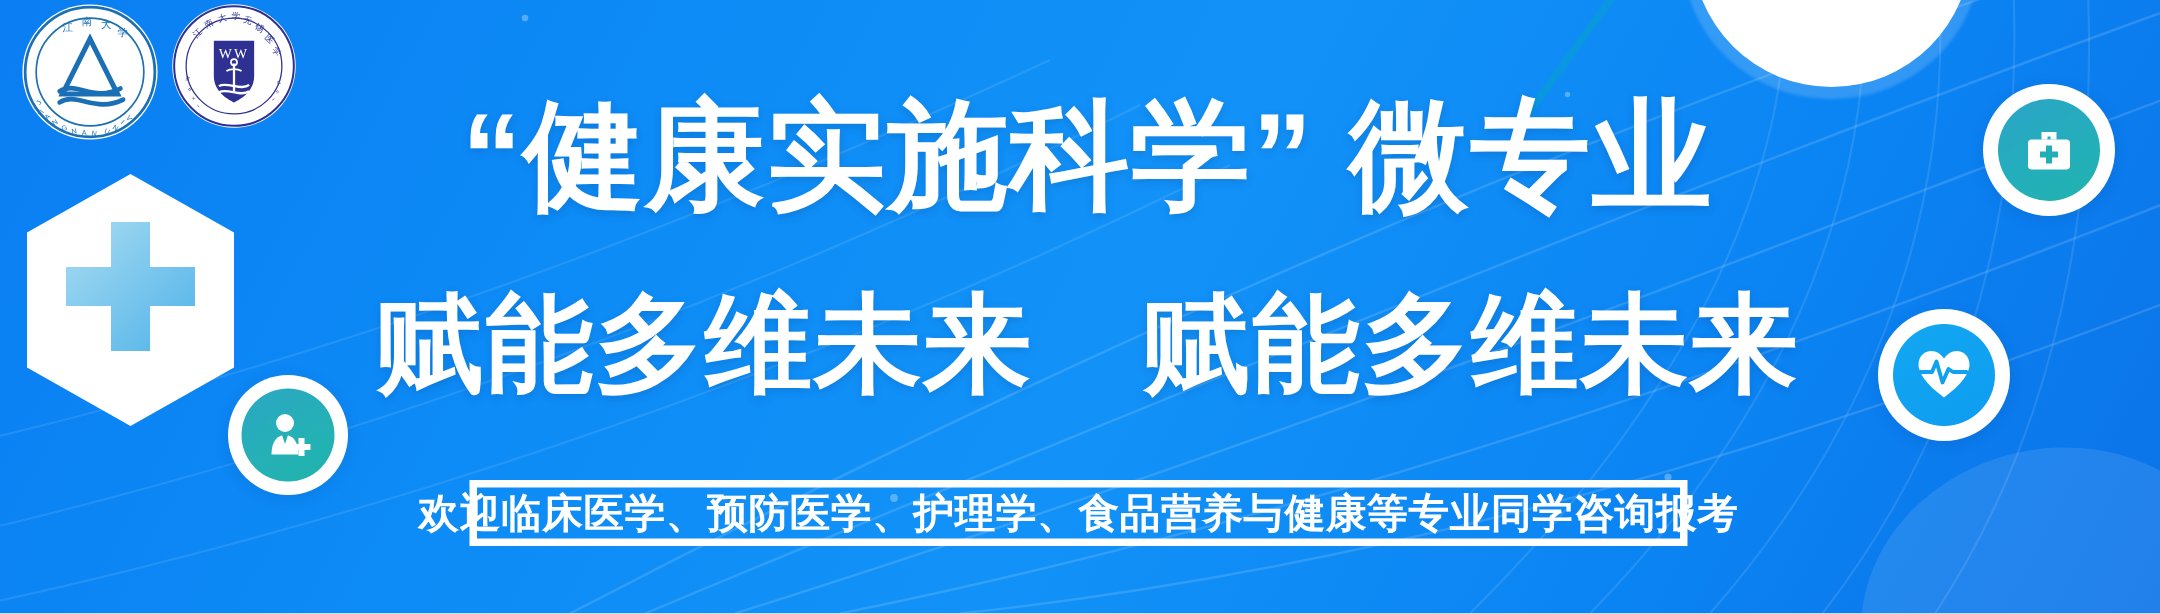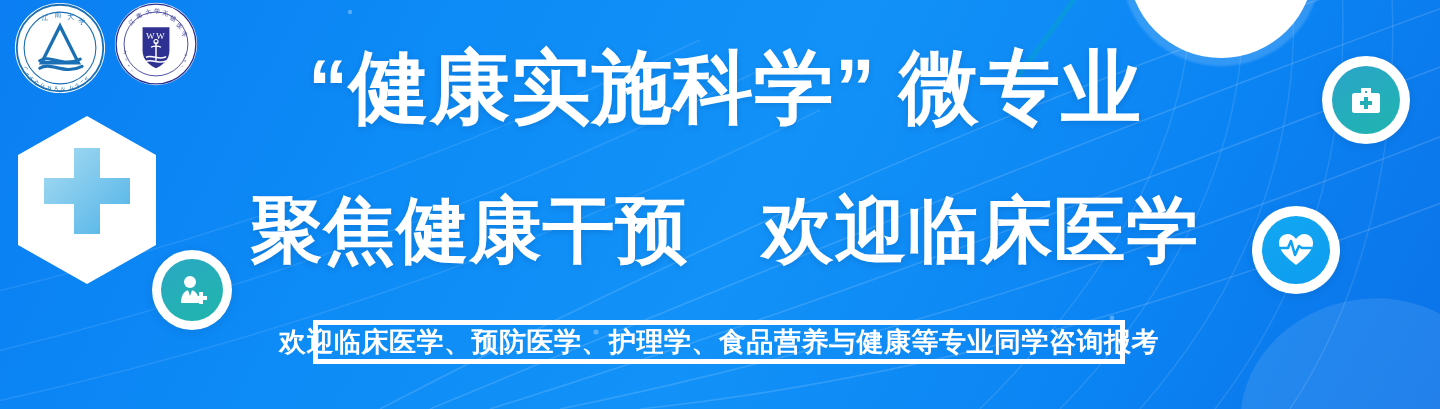--- a/index.html
+++ b/index.html
@@ -117,21 +117,21 @@
   .badge-pulse { left: 1252px; top: 206px; width: 88px; height: 88px; }
   .badge-pulse .inner {
     width: 68px; height: 68px;
     background: linear-gradient(150deg, #12a7f2 0%, #0e9cf0 100%);
   }
 
   
   .headline {
     position: absolute;
     left: 250px;
-    top: 40px;
+    top: 56px;
     width: 950px;
     text-align: center;
     color: #ffffff;
     font-size: 80px;
     line-height: 96px;
     font-weight: 700;
     letter-spacing: 1px;
     white-space: nowrap;
     text-shadow: 0 2px 6px rgba(0,48,110,0.18);
   }
@@ -314,19 +314,19 @@
   <div class="icon-badge badge-pulse">
     <div class="inner">
       <svg width="40" height="38" viewBox="0 0 40 38" aria-hidden="true">
         <path d="M20 34 C8 25 3 18 3 12 C3 6.5 7 3 11.5 3 C15 3 18 5 20 8 C22 5 25 3 28.5 3 C33 3 37 6.5 37 12 C37 18 32 25 20 34 Z" fill="#ffffff"></path>
         <path d="M4 17 H12 L15 10 L19 24 L23 15 L26 17 H35" fill="none" stroke="#10a2f1" stroke-width="2.6" stroke-linecap="round" stroke-linejoin="round"></path>
       </svg>
     </div>
   </div>
 
   <div class="headline">“健康实施科学” 微专业</div>
-  <div class="subline">聚焦健康干预　欢迎临床医学</div>
+  <div class="subline">赋能多维未来　赋能多维未来</div>
 
   <div class="note-frame">
     <div class="note-text">欢迎临床医学、预防医学、护理学、食品营养与健康等专业同学咨询报考</div>
   </div>
 
 </div>
 
 </body></html>

